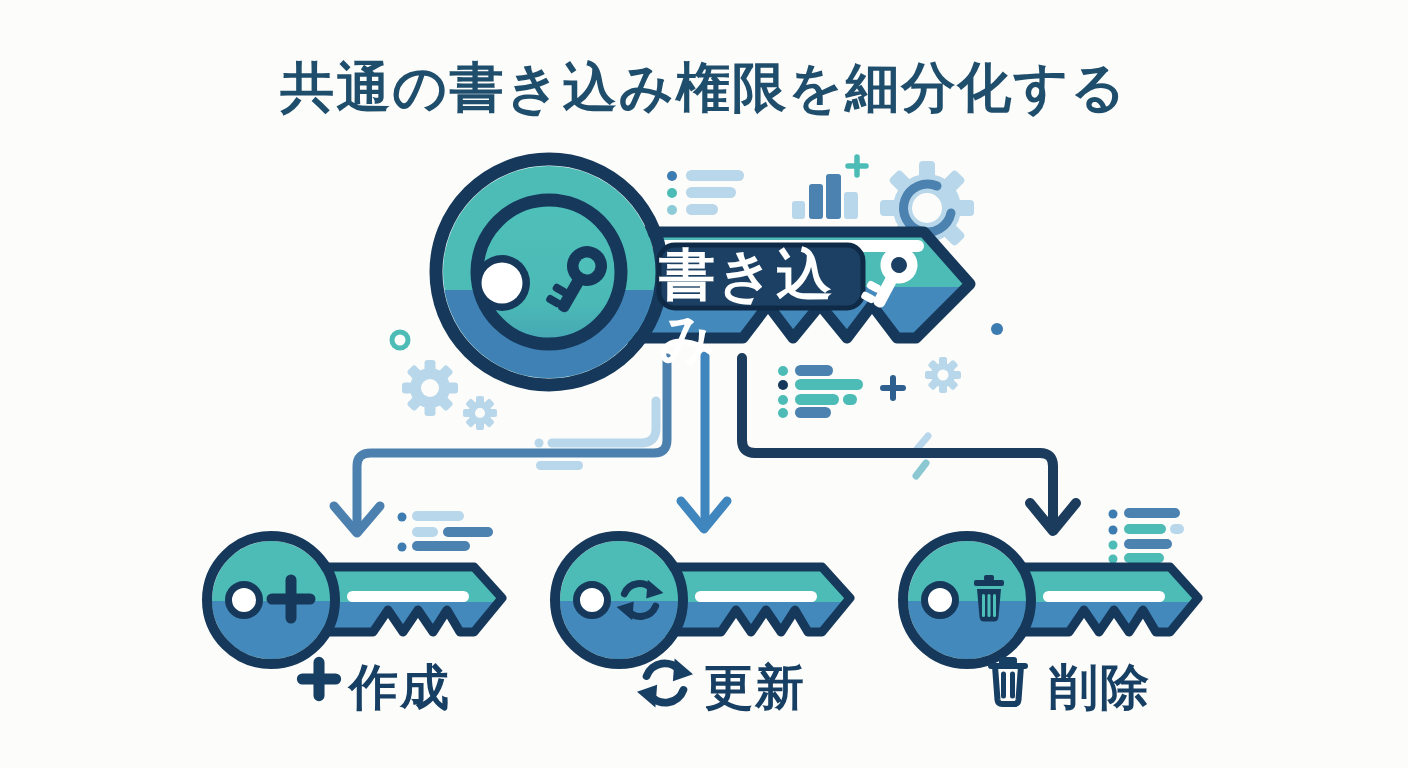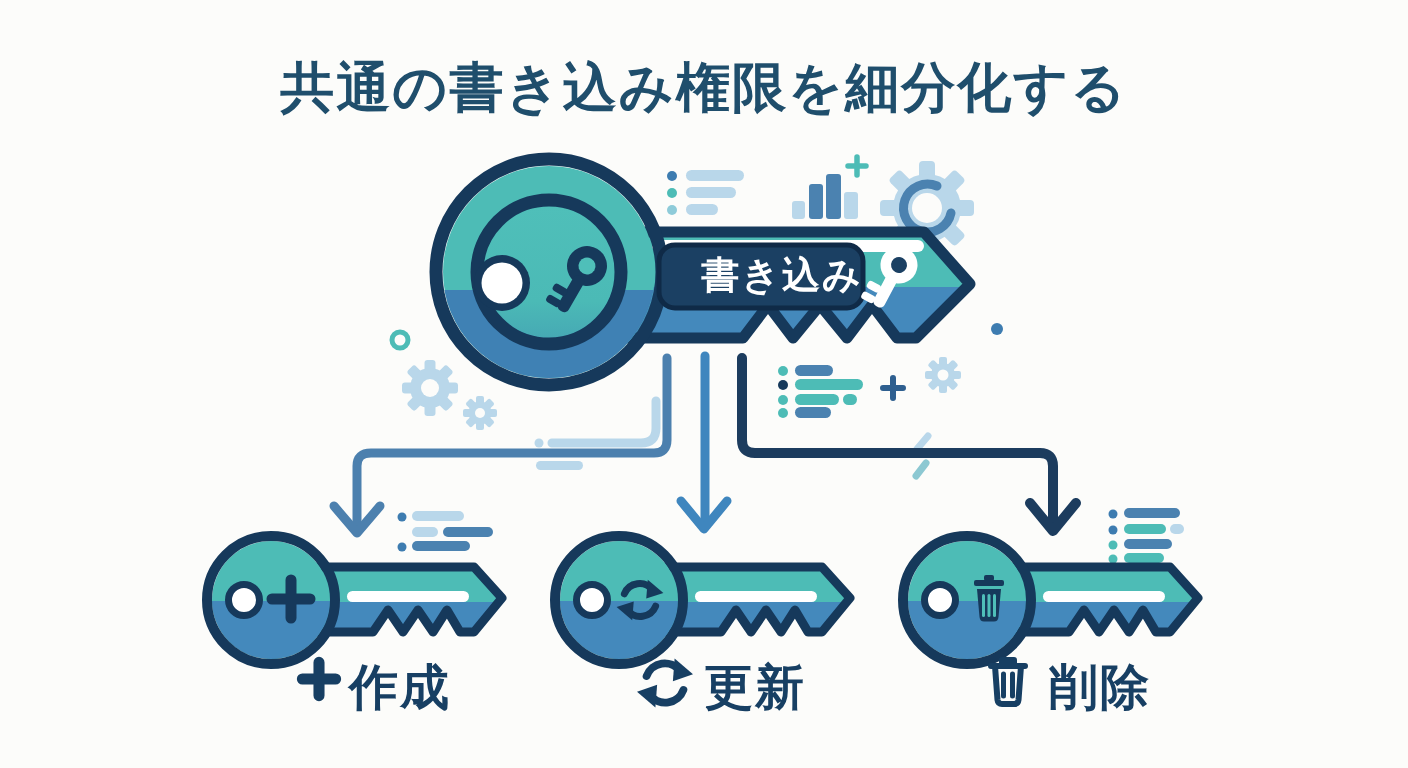--- a/index.html
+++ b/index.html
@@ -18,21 +18,21 @@
   .fDB{fill:var(--dotBlue)} .fBG{fill:var(--bg)}
   .sN{stroke:var(--navy);fill:none} .sL{stroke:var(--lightBlue);fill:none}
   .sT{stroke:var(--teal);fill:none} .sM{stroke:var(--medBlue);fill:none}
   .sAL{stroke:var(--arrowLeft);fill:none} .sAM{stroke:var(--arrowMid);fill:none}
   .sAD{stroke:var(--arrowDark);fill:none} .sLC{stroke:var(--labelColor);fill:none}
   .rnd{stroke-linecap:round;stroke-linejoin:round}
   .kw{fill:#fff;stroke:var(--navy)}
   .title{position:absolute;left:0;top:52px;width:1408px;text-align:center;
          font-size:54px;font-weight:900;color:var(--titleColor);letter-spacing:2px;}
   .panel-label{position:absolute;left:659px;top:243px;width:204px;height:64px;line-height:64px;
-         text-align:right;font-size:38px;font-weight:900;color:#fff;letter-spacing:2px;}
+         text-align:left;font-size:56px;font-weight:900;color:#fff;letter-spacing:2px;}
   .child-label{position:absolute;top:655px;height:66px;display:flex;
          justify-content:center;gap:13px;font-size:49px;font-weight:900;
          color:var(--labelColor);letter-spacing:2px;}
   .cl-create{left:295px;width:210px;} .cl-update{left:637px;width:236px;} .cl-delete{left:982px;width:236px;}
 </style>
 </head>
 <body>
 
 <div class="stage">
 

